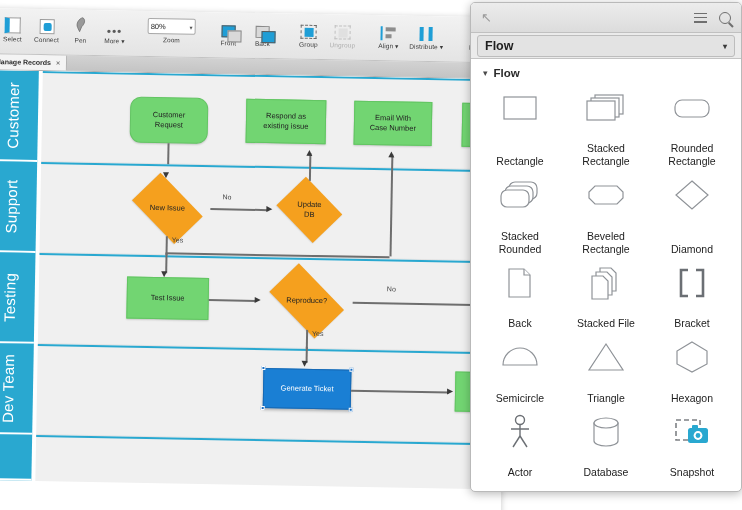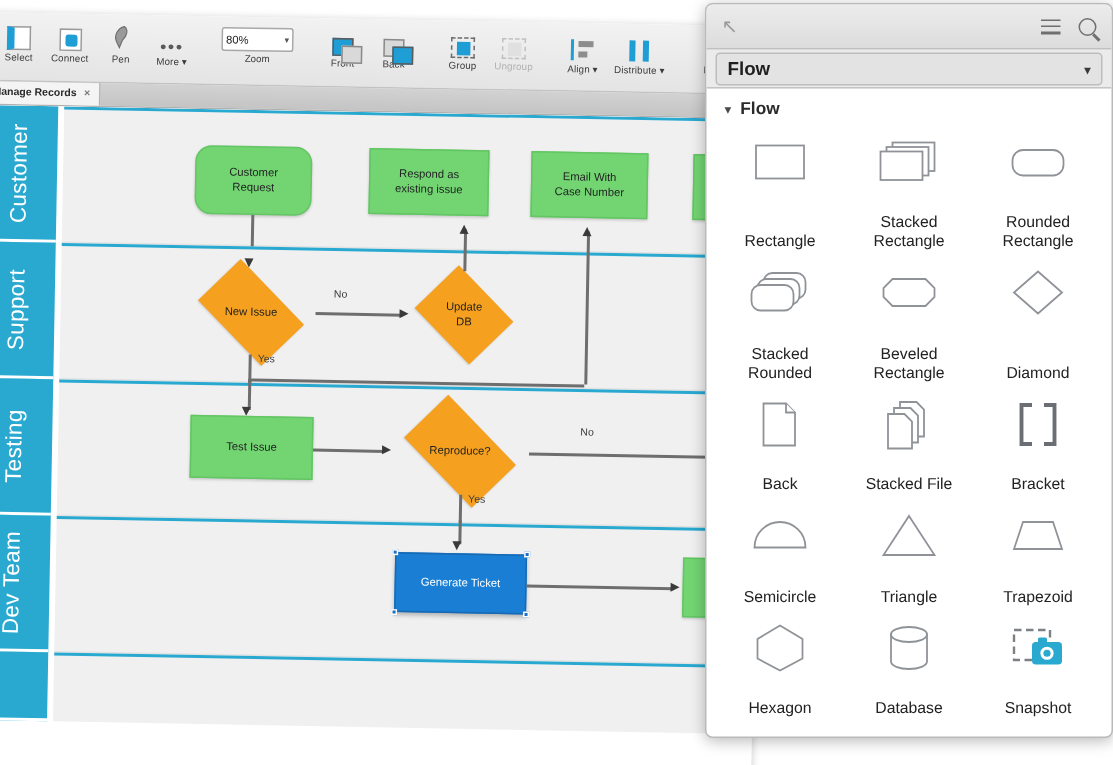--- a/index.html
+++ b/index.html
@@ -596,40 +596,44 @@
 
       <div class="lib-item">
         <div class="shape-box">
           <svg width="40" height="32" viewBox="0 0 40 32">
               <path class="sk" d="M20 3 L37 29 H3 Z"></path>
             </svg>
         </div>
         <div class="caption">Triangle</div>
       </div>
 
-      <div class="lib-item">
-        <div class="shape-box">
-          <svg width="42" height="28" viewBox="0 0 42 28">
-              <path class="sk" d="M11 5 H31 L37 23 H5 Z"></path>
-            </svg>
-        </div>
-        <div class="caption">Trapezoid</div>
-      </div>
 
 
       <div class="lib-item">
         <div class="shape-box">
           <svg width="38" height="34" viewBox="0 0 38 34">
               <path class="sk" d="M19 2 L34 11 V24 L19 32 L4 24 V11 Z"></path>
             </svg>
         </div>
         <div class="caption">Hexagon</div>
       </div>
 
 
+      <div class="lib-item">
+        <div class="shape-box">
+          <svg width="30" height="36" viewBox="0 0 30 36" fill="none" stroke="#6b6f74" stroke-width="1.4">
+            <circle cx="15" cy="6" r="4.5"></circle>
+            <path d="M15 11 V22"></path>
+            <path d="M6 15 H24"></path>
+            <path d="M15 22 L8 33"></path>
+            <path d="M15 22 L22 33"></path>
+          </svg>
+        </div>
+        <div class="caption">Actor</div>
+      </div>
 
       <div class="lib-item">
         <div class="shape-box">
           <svg width="34" height="34" viewBox="0 0 34 34">
             <path class="sk" d="M5 8 V26 A12 5 0 0 0 29 26 V8 Z"></path>
             <ellipse class="sk" cx="17" cy="8" rx="12" ry="5"></ellipse>
           </svg>
         </div>
         <div class="caption">Database</div>
       </div>

